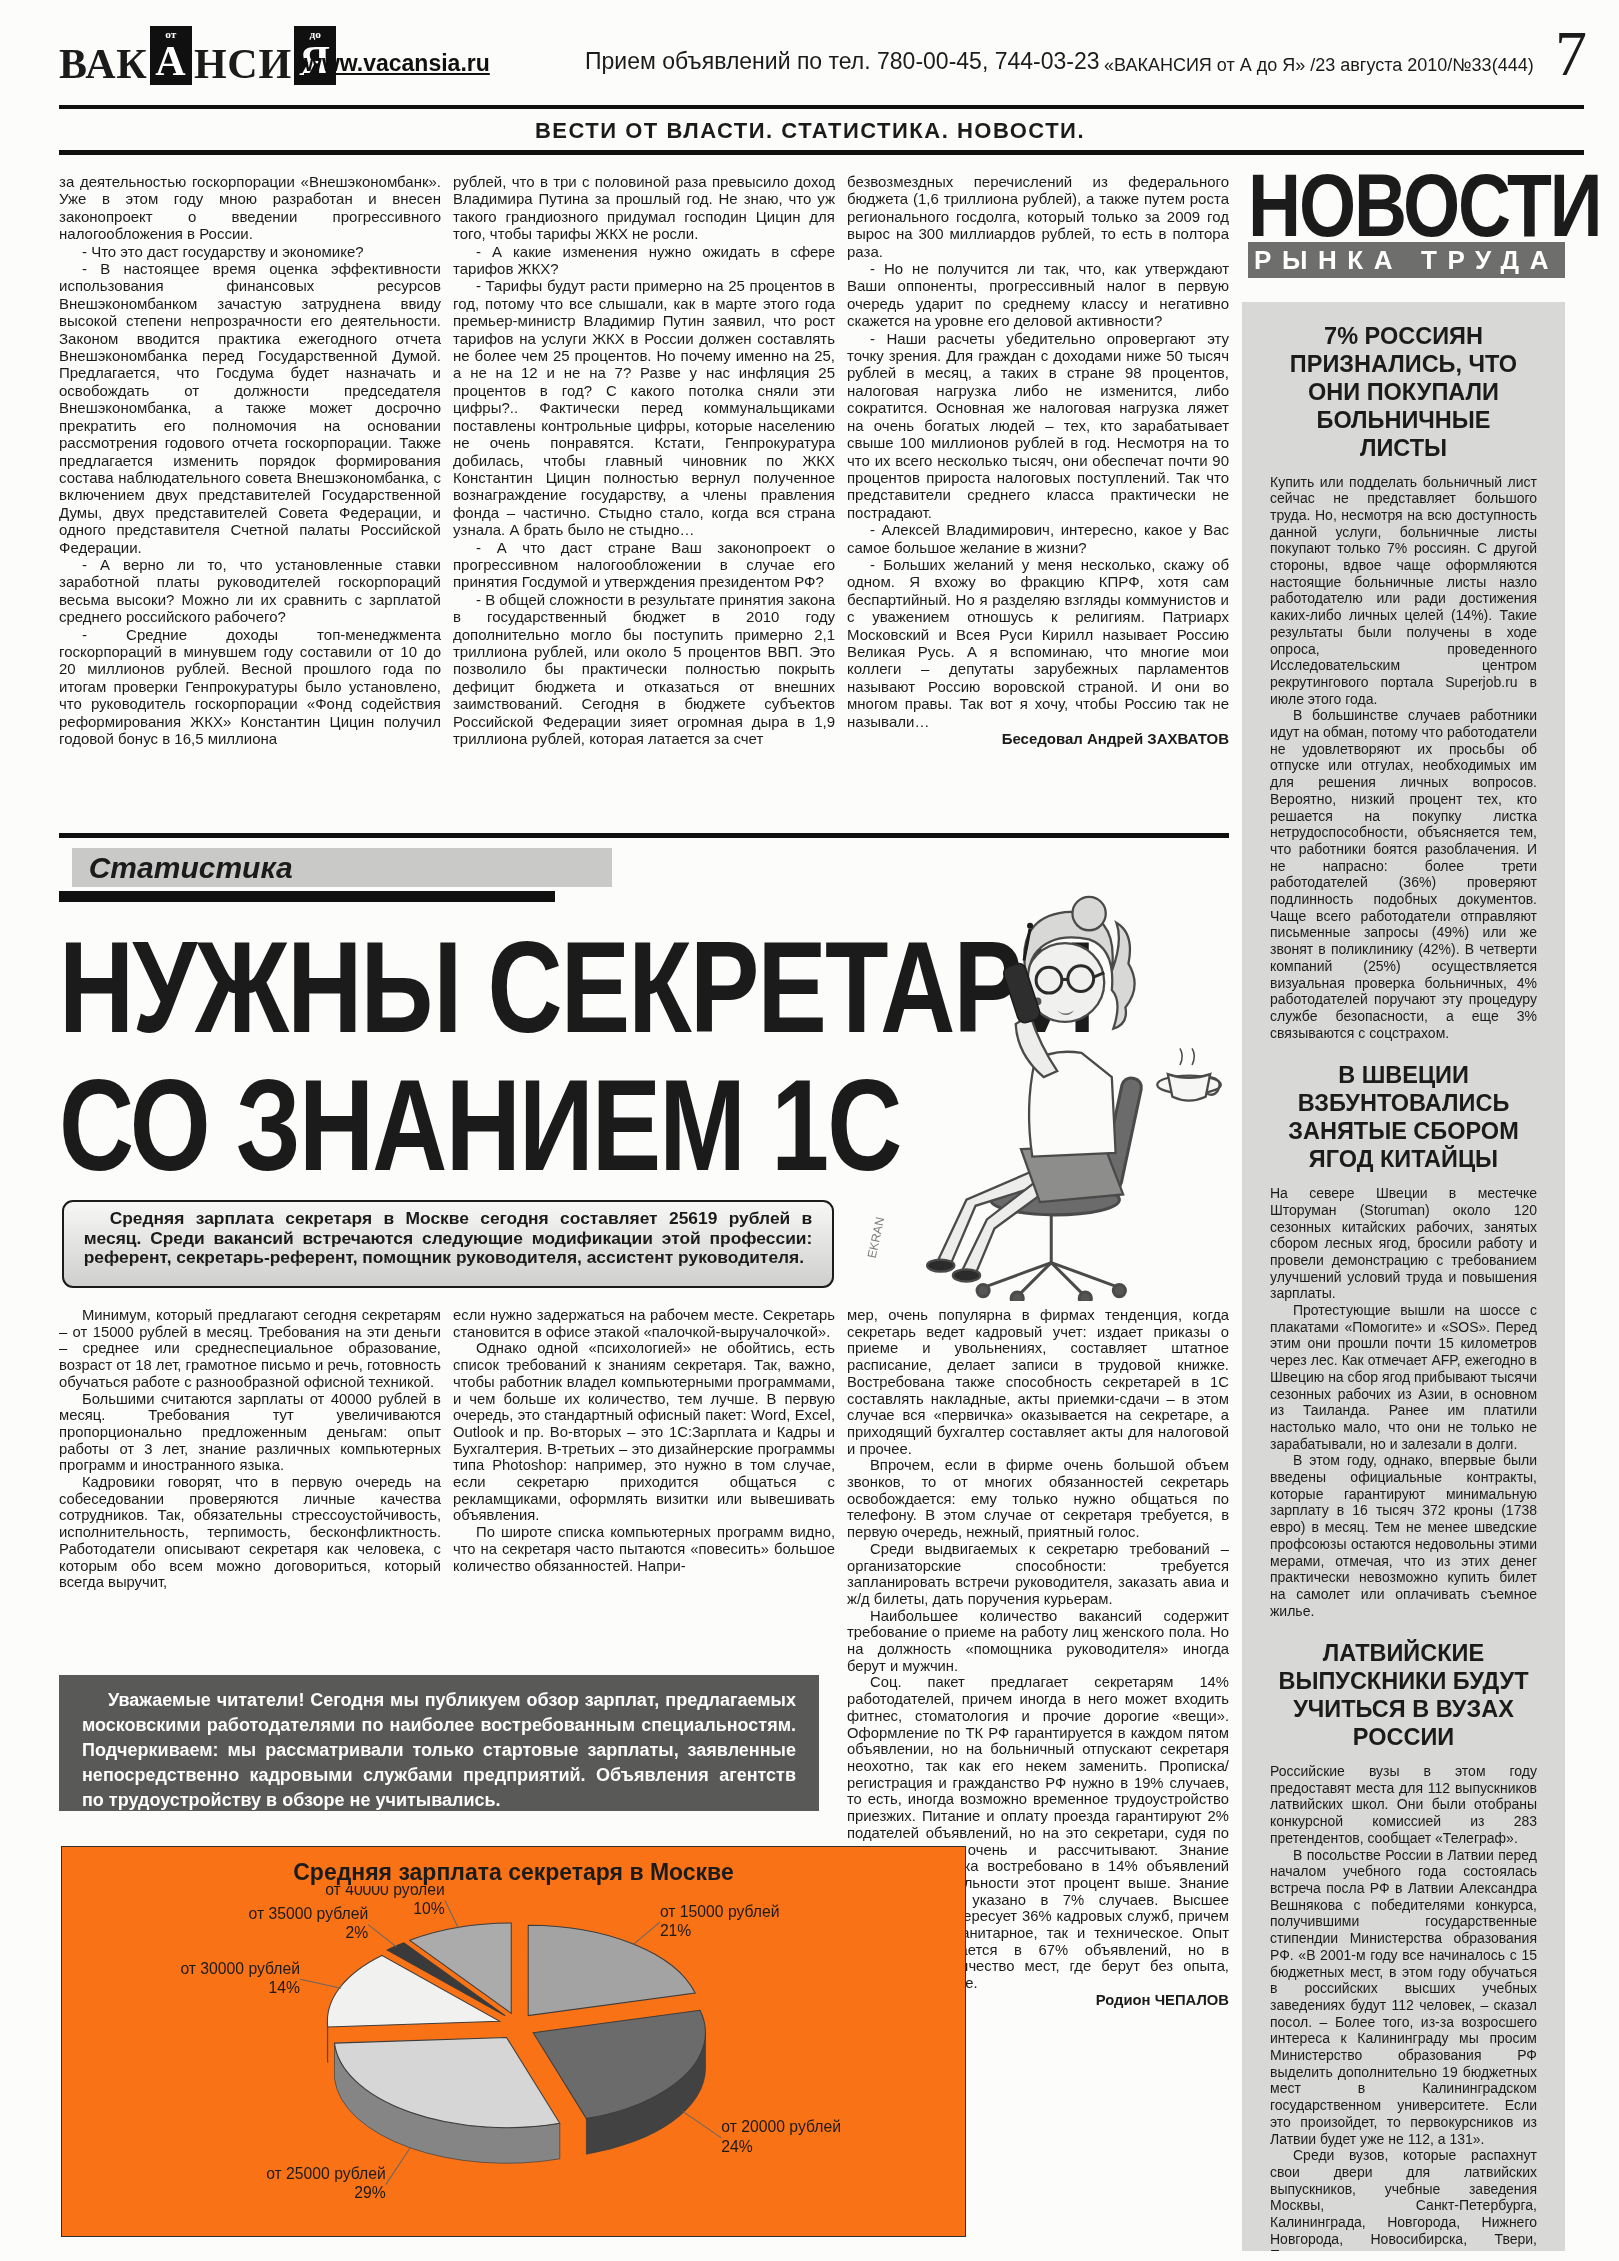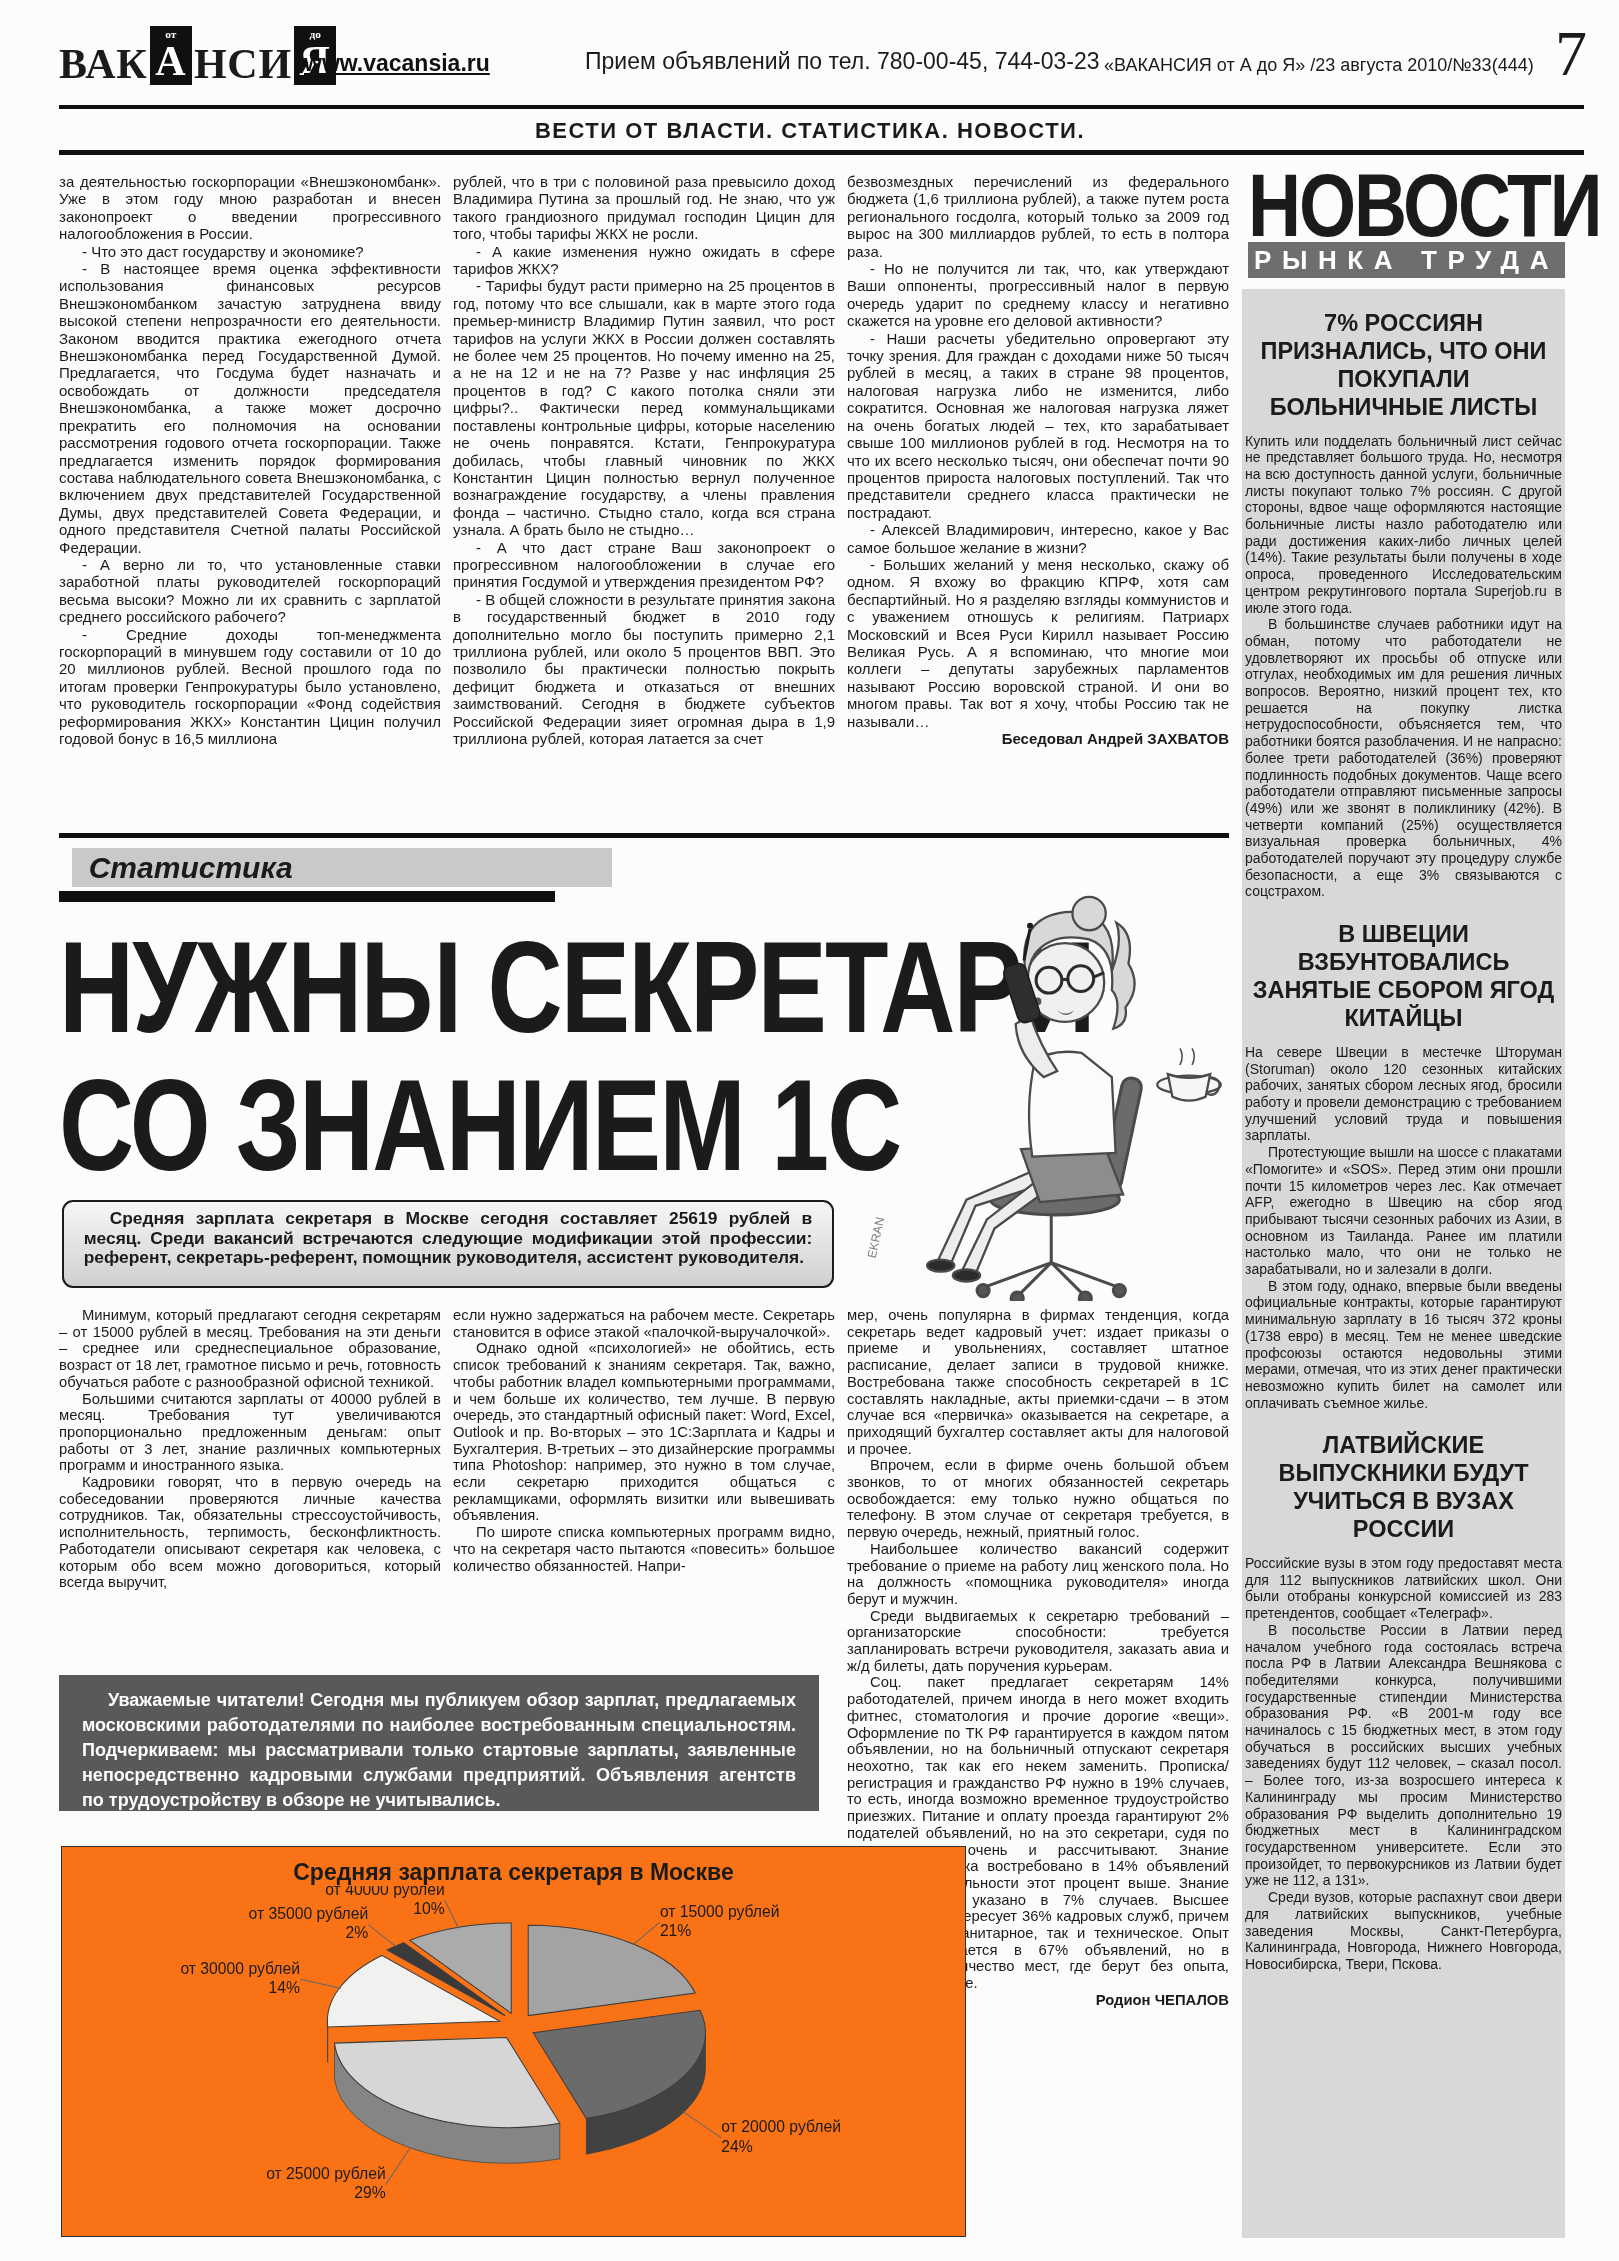--- a/index.html
+++ b/index.html
@@ -35,21 +35,21 @@
   #mid1{left:59px;height:359px;} #mid2{left:453px;height:359px;} #mid3{left:847px;height:729px;}
   .notice{position:absolute;left:59px;top:1675px;width:760px;height:136px;box-sizing:border-box;background:#595958;color:#fff;font-size:18px;font-weight:700;line-height:25px;padding:13px 23px;text-align:justify;}
   .notice p{margin:0;text-indent:26px;}
   
   .chart-box{position:absolute;left:61px;top:1846px;width:905px;height:391px;box-sizing:border-box;border:1.5px solid #2f2f2f;background:#f97316;}
   .chart-title{text-align:center;font-weight:700;font-size:23px;margin:12px 0 0;}
   .chart-box svg{display:block;width:100%;height:342px;}
   
   .nb1{position:absolute;left:1248px;top:154px;width:318px;font-size:79px;font-weight:700;letter-spacing:-2.3px;transform:scale(0.93,1.12);transform-origin:0 0;white-space:nowrap;}
   .nb2{position:absolute;left:1248px;top:242px;width:317px;height:36px;background:#6e6e6d;color:#fff;font-size:26px;font-weight:700;display:flex;align-items:center;justify-content:center;letter-spacing:10.6px;}
-  .panel{position:absolute;left:1242px;top:289px;width:323px;height:1949px;box-sizing:border-box;background:#d8d8d6;padding:15px 3px;overflow:hidden;}
+  .panel{position:absolute;left:1242px;top:302px;width:323px;height:1949px;box-sizing:border-box;background:#d8d8d6;padding:15px 28px;overflow:hidden;}
   .panel .news-art{font-size:14px;line-height:16.7px;text-align:justify;}
   .panel h3{text-align:center;font-size:23.5px;line-height:28px;font-weight:700;margin:19.7px 4.5px 12px;}
   .panel .news-art p{margin:0;}
   
   .illu{position:absolute;left:862px;top:850px;width:377px;height:451px;}
 </style>
 </head>
 <body>
 
 <div class="page">
@@ -176,22 +176,22 @@
         <p class="para">Кадровики говорят, что в первую очередь на собеседовании проверяются личные качества сотрудников. Так, обязательны стрессоустойчивость, исполнительность, терпимость, бесконфликтность. Работодатели описывают секретаря как человека, с которым обо всем можно договориться, который всегда выручит,</p>
       </div>
     <div class="col mid" id="mid2">
         <p class="para ni">если нужно задержаться на рабочем месте. Секретарь становится в офисе этакой «палочкой-выручалочкой».</p>
         <p class="para">Однако одной «психологией» не обойтись, есть список требований к знаниям секретаря. Так, важно, чтобы работник владел компьютерными программами, и чем больше их количество, тем лучше. В первую очередь, это стандартный офисный пакет: Word, Excel, Outlook и пр. Во-вторых – это 1С:Зарплата и Кадры и Бухгалтерия. В-третьих – это дизайнерские программы типа Photoshop: например, это нужно в том случае, если секретарю приходится общаться с рекламщиками, оформлять визитки или вывешивать объявления.</p>
         <p class="para">По широте списка компьютерных программ видно, что на секретаря часто пытаются «повесить» большое количество обязанностей. Напри-</p>
       </div>
     <div class="col mid" id="mid3">
         <p class="para ni">мер, очень популярна в фирмах тенденция, когда секретарь ведет кадровый учет: издает приказы о приеме и увольнениях, составляет штатное расписание, делает записи в трудовой книжке. Востребована также способность секретарей в 1С составлять накладные, акты приемки-сдачи – в этом случае вся «первичка» оказывается на секретаре, а приходящий бухгалтер составляет акты для налоговой и прочее.</p>
         <p class="para">Впрочем, если в фирме очень большой объем звонков, то от многих обязанностей секретарь освобождается: ему только нужно общаться по телефону. В этом случае от секретаря требуется, в первую очередь, нежный, приятный голос.</p>
+        <p class="para">Среди выдвигаемых к секретарю требований – организаторские способности: требуется запланировать встречи руководителя, заказать авиа и ж/д билеты, дать поручения курьерам.</p>
         <p class="para">Наибольшее количество вакансий содержит требование о приеме на работу лиц женского пола. Но на должность «помощника руководителя» иногда берут и мужчин.</p>
-        <p class="para">Среди выдвигаемых к секретарю требований – организаторские способности: требуется запланировать встречи руководителя, заказать авиа и ж/д билеты, дать поручения курьерам.</p>
         <p class="para">Соц. пакет предлагает секретарям 14% работодателей, причем иногда в него может входить фитнес, стоматология и прочие дорогие «вещи». Оформление по ТК РФ гарантируется в каждом пятом объявлении, но на больничный отпускают секретаря неохотно, так как его некем заменить. Прописка/регистрация и гражданство РФ нужно в 19% случаев, то есть, иногда возможно временное трудоустройство приезжих. Питание и оплату проезда гарантируют 2% подателей объявлений, но на это секретари, судя по опросам, не очень и рассчитывают. Знание английского языка востребовано в 14% объявлений фирм, но в реальности этот процент выше. Знание программы 1С указано в 7% случаев. Высшее образование интересует 36% кадровых служб, причем годится как гуманитарное, так и техническое. Опыт работы встречается в 67% объявлений, но в реальности количество мест, где берут без опыта, несколько больше.</p>
         <p class="para b r">Родион ЧЕПАЛОВ</p>
       </div>
   </section>
 
   <div class="notice">
       <p>Уважаемые читатели! Сегодня мы публикуем обзор зарплат, предлагаемых московскими работодателями по наиболее востребованным специальностям. Подчеркиваем: мы рассматривали только стартовые зарплаты, заявленные непосредственно кадровыми службами предприятий. Объявления агентств по трудоустройству в обзоре не учитывались.</p>
     </div>
 
   <div class="chart-box">

